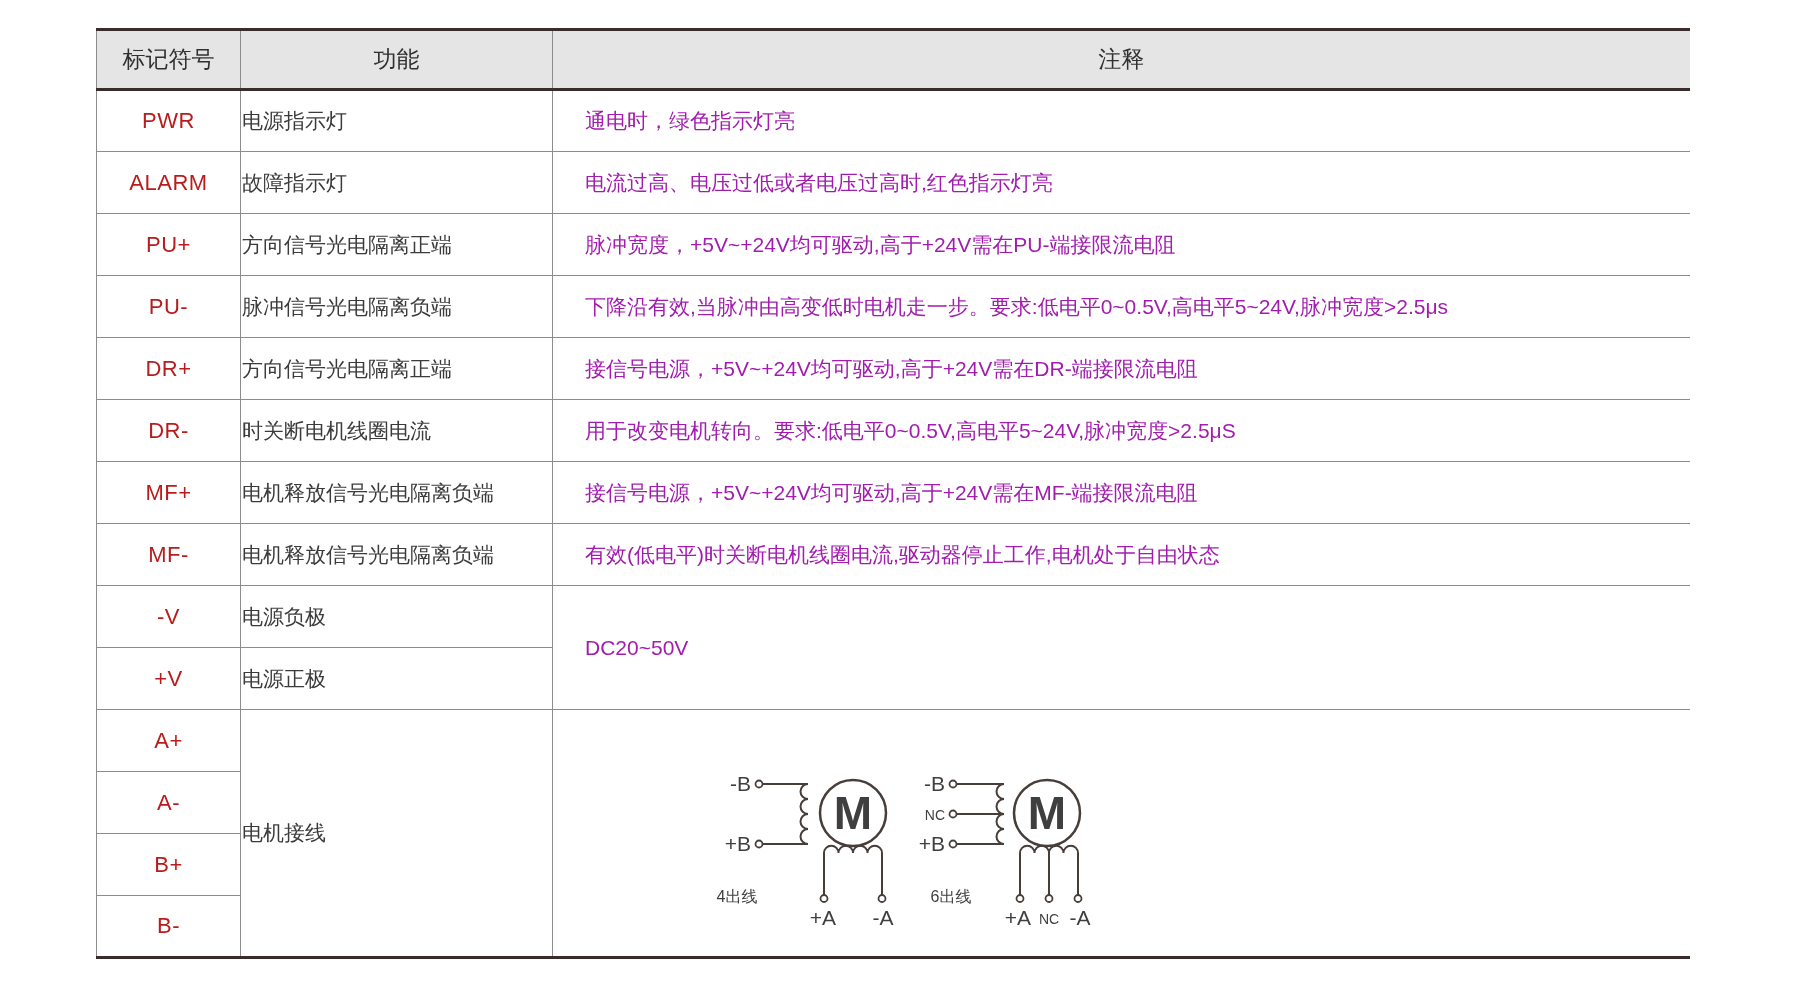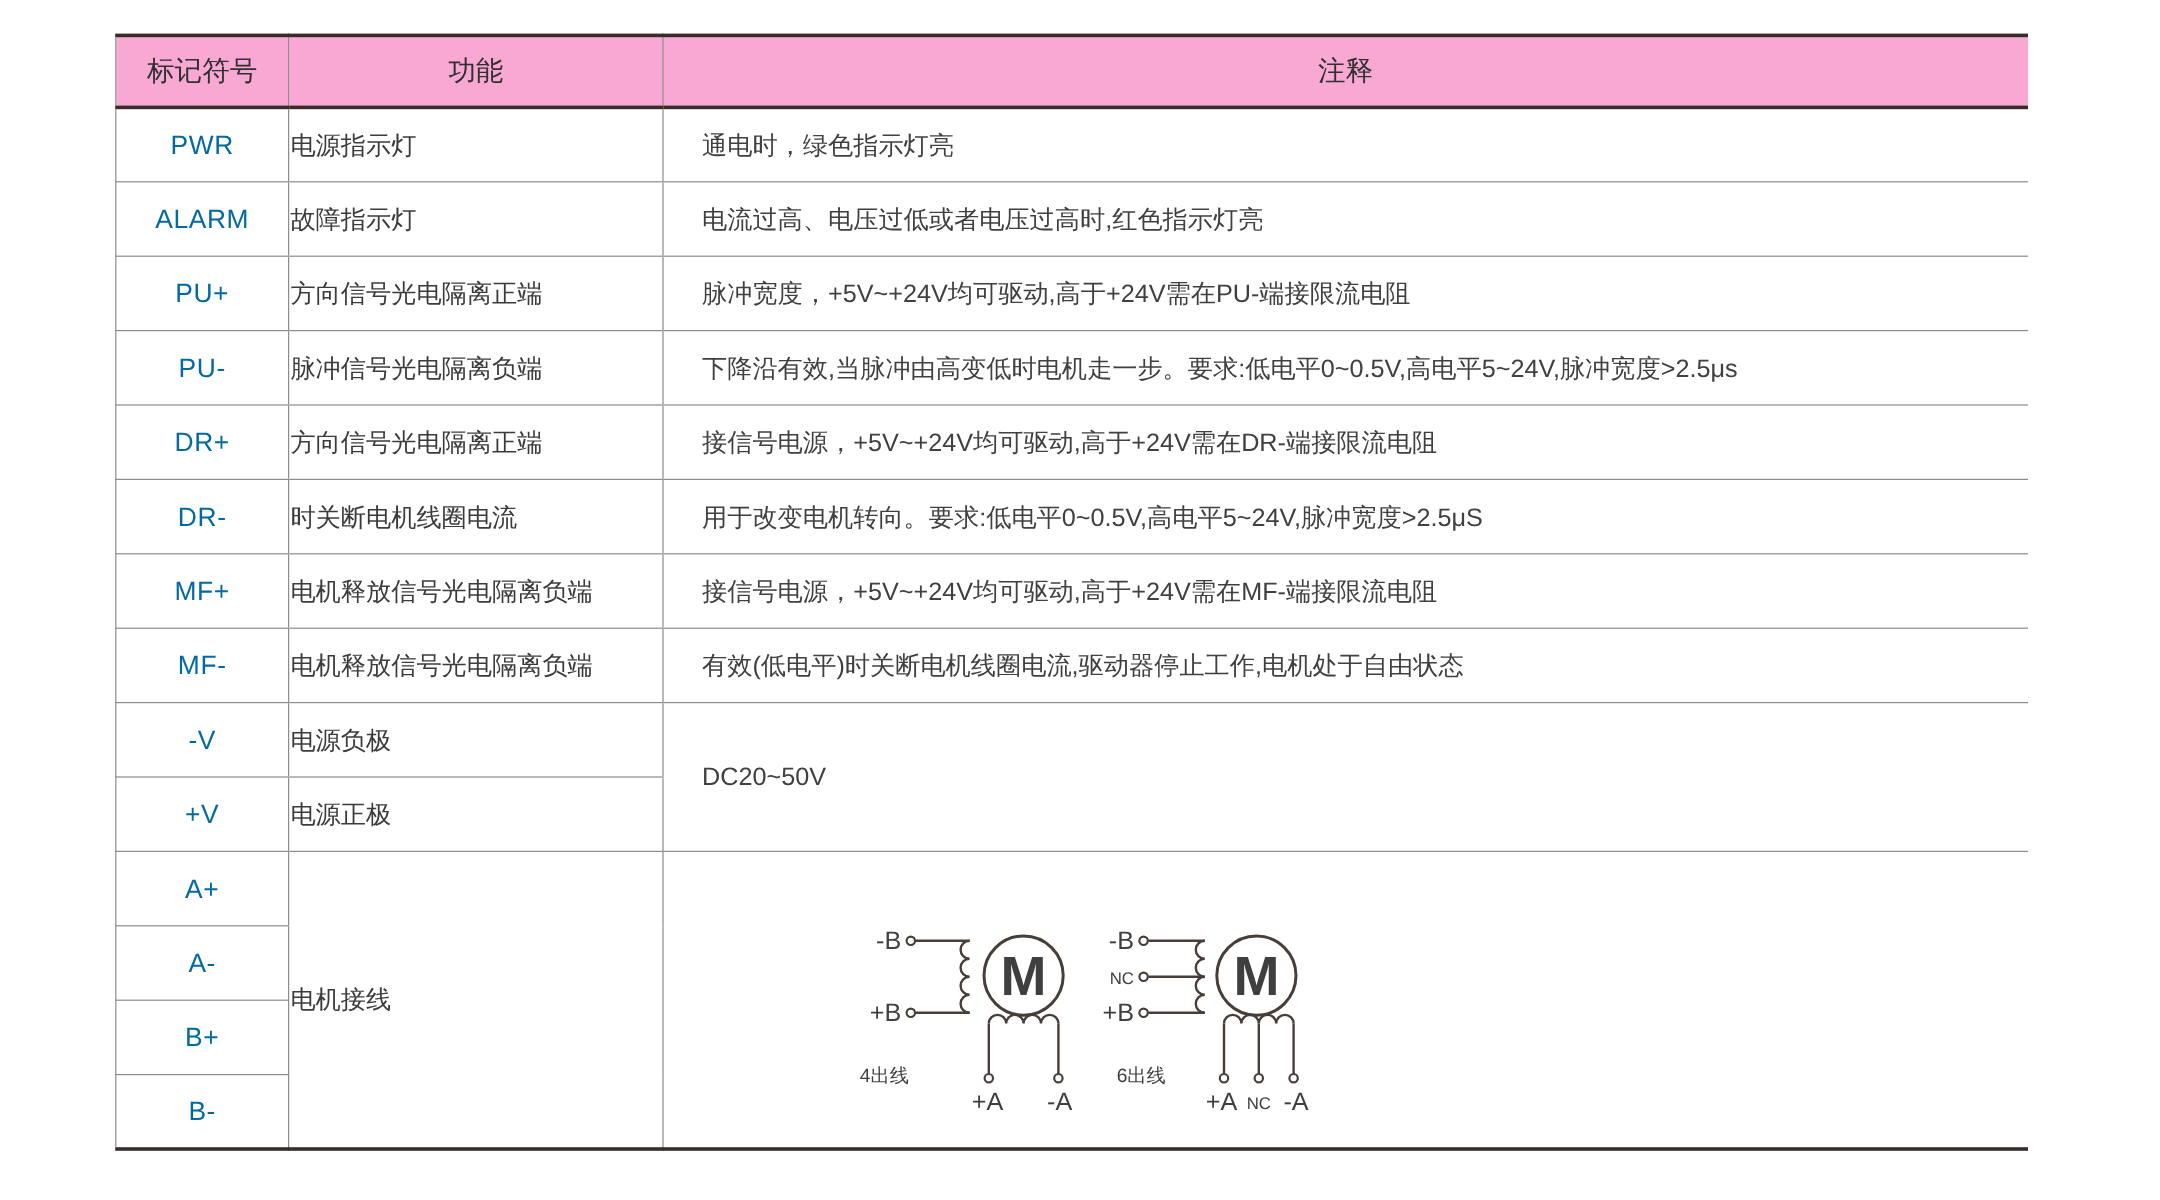--- a/index.html
+++ b/index.html
@@ -2,26 +2,26 @@
 <html><head>
 <meta charset="utf-8">
 <style>
   html,body{margin:0;padding:0;background:#ffffff;}
   .page{position:relative;width:1800px;height:1000px;background:#ffffff;overflow:hidden;
         font-family:"Liberation Sans","DejaVu Sans",sans-serif;color:#3b3b3b;}
   table.term{position:absolute;left:96px;top:28px;border-collapse:collapse;table-layout:fixed;
         border-top:3px solid #382d2b;border-bottom:3px solid #382d2b;}
   col.c1{width:144px;} col.c2{width:312px;} col.c3{width:1137px;}
   th,td{font-weight:normal;vertical-align:middle;box-sizing:border-box;}
-  th{height:60px;background:#f9a8d4;border-bottom:3px solid #382d2b;border-left:1px solid #8c8c8c;
+  th{height:60px;background:#e5e5e5;border-bottom:3px solid #382d2b;border-left:1px solid #8c8c8c;
      font-size:23px;color:#303030;text-align:center;}
   td{height:62px;border-bottom:1px solid #8c8c8c;border-left:1px solid #8c8c8c;}
-  td.sym{text-align:center;font-size:22px;color:#0369a1;letter-spacing:0.5px;}
+  td.sym{text-align:center;font-size:22px;color:#b91c1c;letter-spacing:0.5px;}
   td.fun{font-size:21px;color:#3b3b3b;}
-  td.note{text-align:left;font-size:21px;color:#404040;padding-left:32px;}
+  td.note{text-align:left;font-size:21px;color:#a21caf;padding-left:32px;}
   td.diagram-cell{padding:0 0 0 2px;vertical-align:middle;}
   svg text{fill:#3f3f3f;font-family:"Liberation Sans","DejaVu Sans",sans-serif;}
   .wire{stroke:#473e3a;stroke-width:2;fill:none;}
   .coil{stroke:#473e3a;stroke-width:2;fill:none;}
   .mring{stroke:#473e3a;stroke-width:2.5;fill:none;}
   .node{stroke:#473e3a;stroke-width:1.8;fill:#ffffff;}
 </style>
 </head>
 <body>
 

